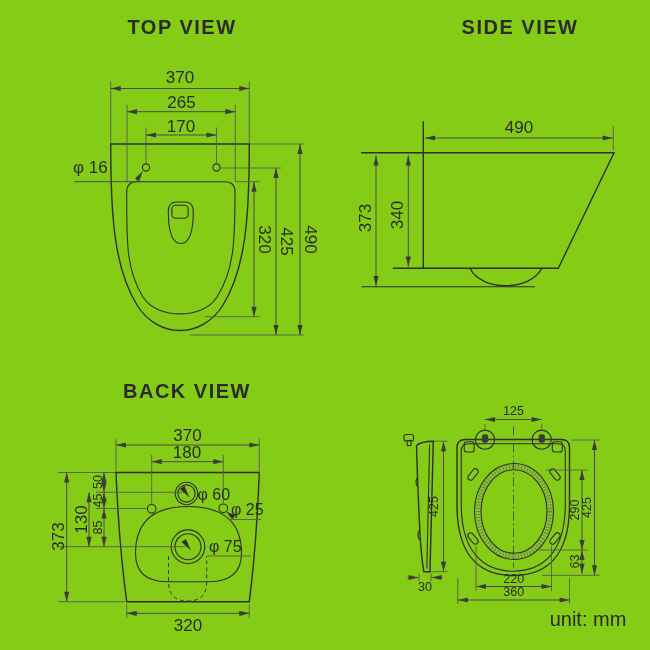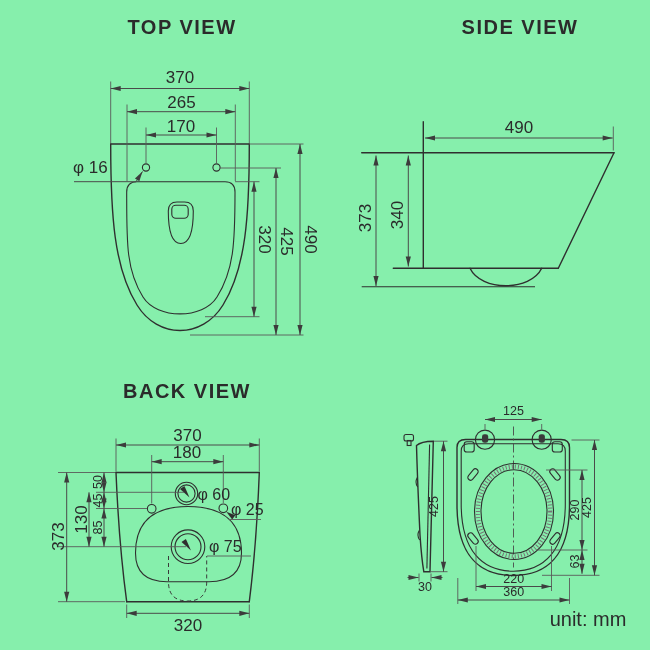--- a/index.html
+++ b/index.html
@@ -1,16 +1,16 @@
 <!DOCTYPE html>
 <html><head>
 <meta charset="utf-8">
 <style>
   html,body{margin:0;padding:0;background:#ffffff;}
-  .canvas{position:relative;width:650px;height:650px;background:#86efac;overflow:hidden;
+  .canvas{position:relative;width:650px;height:650px;background:#84cc16;overflow:hidden;
           font-family:"Liberation Sans", sans-serif;}
   svg{position:absolute;left:0;top:0;}
   svg text{fill:#2b2b2b;font-family:"Liberation Sans", sans-serif;}
   .title{font-size:20px;font-weight:bold;letter-spacing:1.5px;}
   .t17{font-size:17px;}
   .t16{font-size:16px;}
   .t12{font-size:12.5px;}
   .unit{font-size:20px;}
   .obj{stroke:#2f2f2f;stroke-width:1.4;fill:none;stroke-linecap:round;}
   .obj2{stroke:#2f2f2f;stroke-width:1.1;fill:none;}

